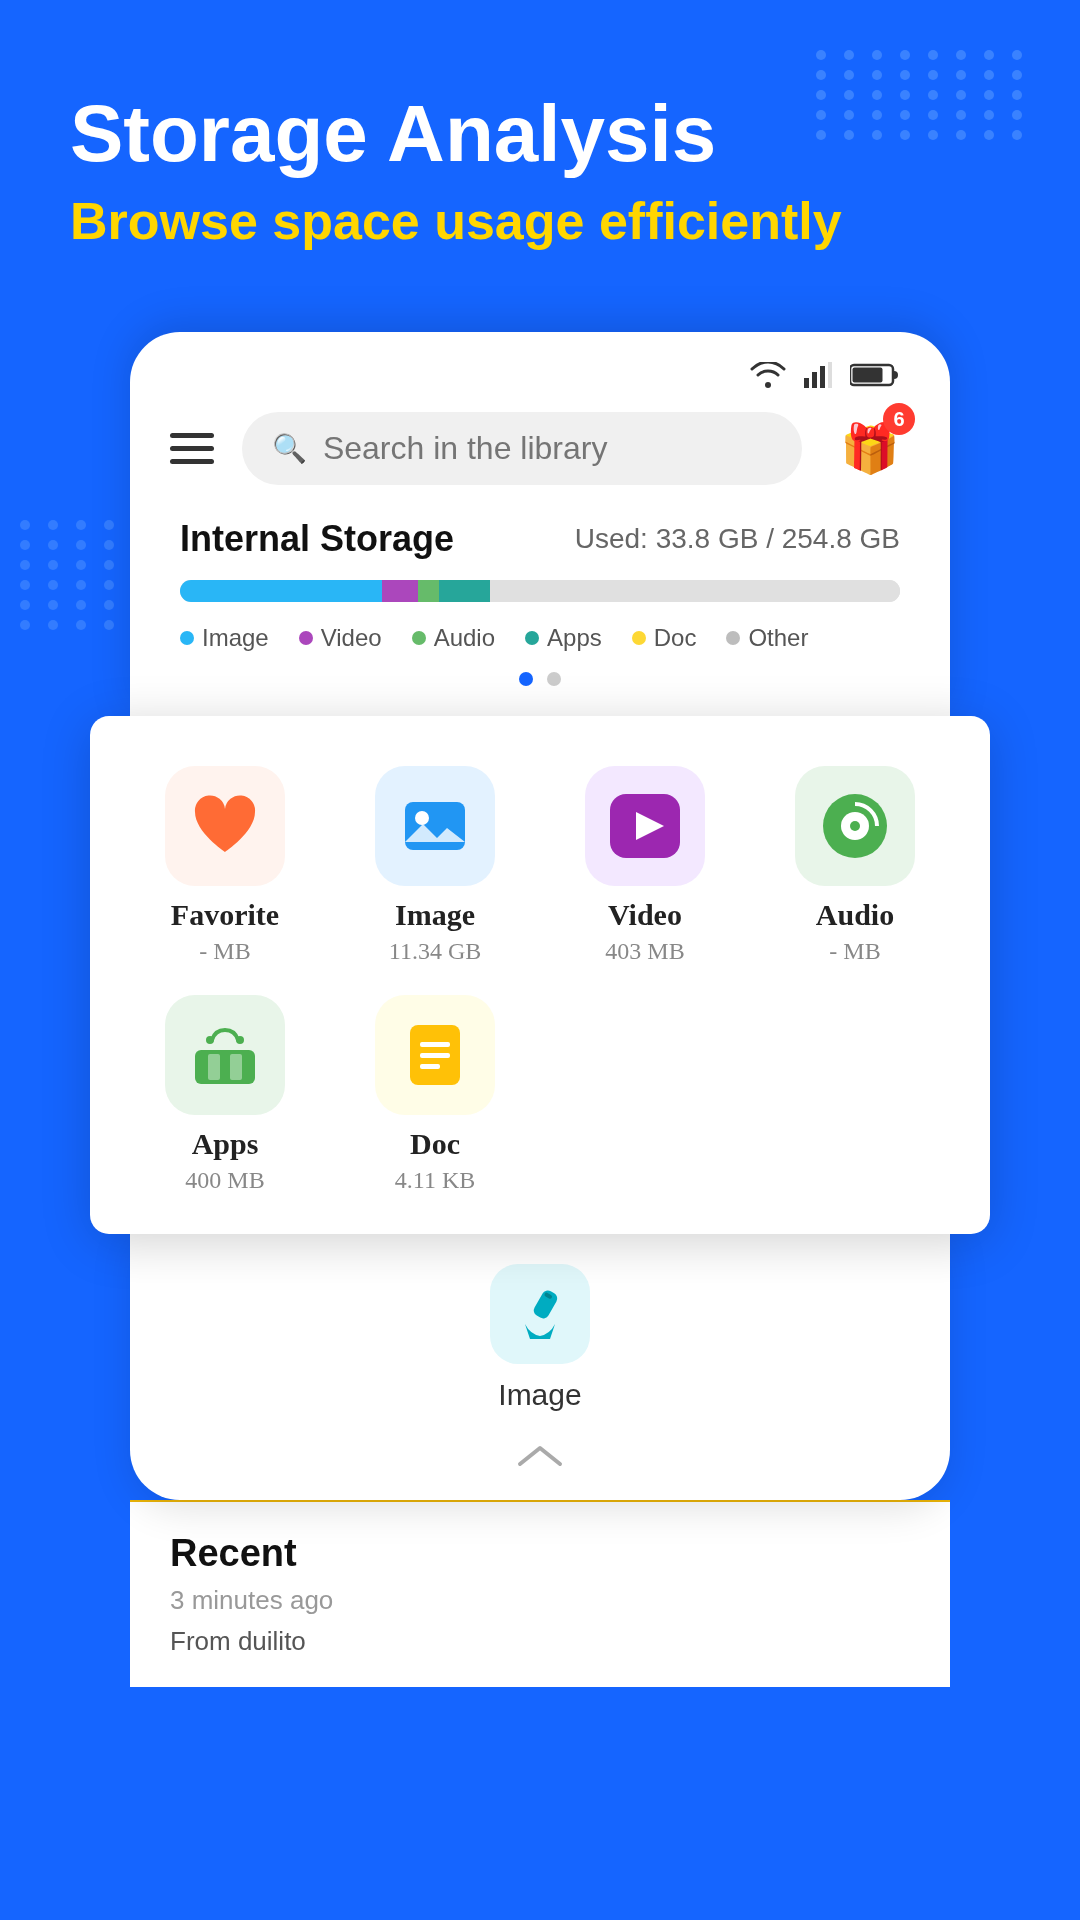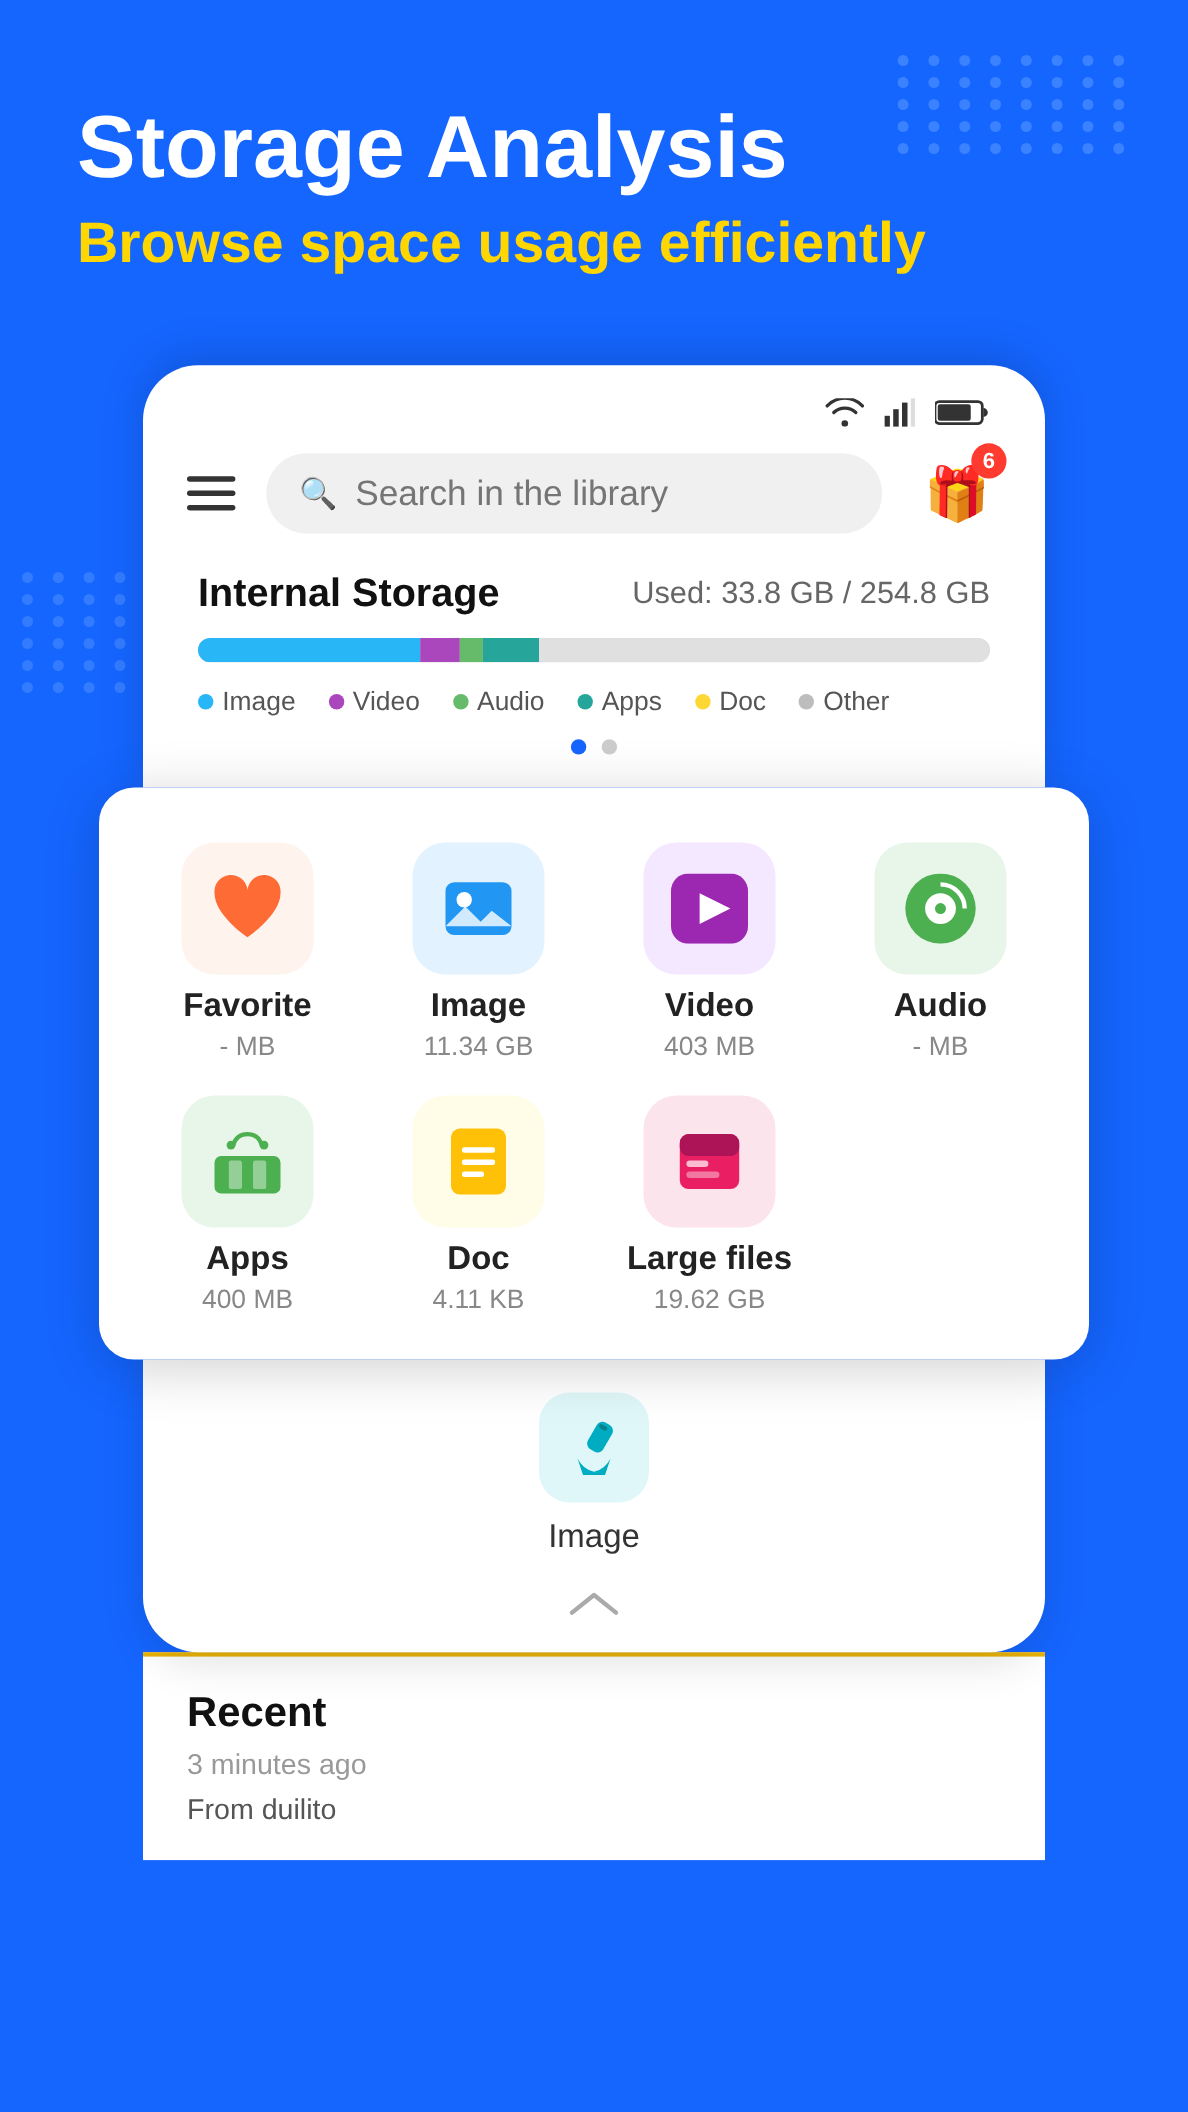--- a/index.html
+++ b/index.html
@@ -241,26 +241,27 @@
       border-radius: 50%;
       background: #CCC;
     }
     .pag-dot.active {
       background: #1565FF;
     }
 
     
     .middle-card {
       background: #FFFFFF;
-      border-radius: 32px;
+      border-radius: 19px;
       margin: 0 0px;
       padding: 50px 40px 40px 40px;
       position: relative;
       z-index: 3;
       box-shadow: 0 8px 50px rgba(0,0,0,0.18);
+      font-family: Liberation Serif, serif;
     }
     .category-grid {
       display: grid;
       grid-template-columns: repeat(4, 1fr);
       gap: 30px 20px;
     }
     .category-item {
       display: flex;
       flex-direction: column;
       align-items: center;
@@ -335,21 +336,21 @@
     }
     .chevron-up svg {
       color: #999;
     }
 
     
     .recent-section {
       background: #FFFFFF;
       margin: 0 40px;
       padding: 30px 40px 30px 40px;
-      border-top: 4px solid #eab308;
+      border-top: 2px solid #eab308;
     }
     .recent-title {
       font-size: 38px;
       font-weight: 700;
       color: #111;
       margin-bottom: 10px;
     }
     .recent-time {
       font-size: 26px;
       color: #999;
@@ -596,32 +597,20 @@
               <rect x="20" y="22" width="30" height="5" rx="2" fill="white"></rect>
               <rect x="20" y="33" width="30" height="5" rx="2" fill="white"></rect>
               <rect x="20" y="44" width="20" height="5" rx="2" fill="white"></rect>
             </svg>
         </div>
         <span class="cat-label">Doc</span>
         <span class="cat-size">4.11 KB</span>
       </div>
 
 
-      <div class="category-item">
-        <div class="cat-icon" style="background:#FCE4EC">
-          <svg width="70" height="70" viewBox="0 0 70 70">
-              <rect x="8" y="10" width="54" height="50" rx="8" fill="#E91E63"></rect>
-              <rect x="8" y="10" width="54" height="20" rx="8" fill="#AD1457"></rect>
-              <rect x="14" y="34" width="20" height="6" rx="3" fill="white" opacity="0.7"></rect>
-              <rect x="14" y="44" width="30" height="6" rx="3" fill="white" opacity="0.4"></rect>
-            </svg>
-        </div>
-        <span class="cat-label">Large files</span>
-        <span class="cat-size">19.62 GB</span>
-      </div>
 
     </div>
   </div>
 
   <div class="bottom-card">
     <div class="boost-clean-row">
 
 
       <div class="boost-clean-item">
         <div class="boost-clean-icon" style="background:#E0F7FA">

